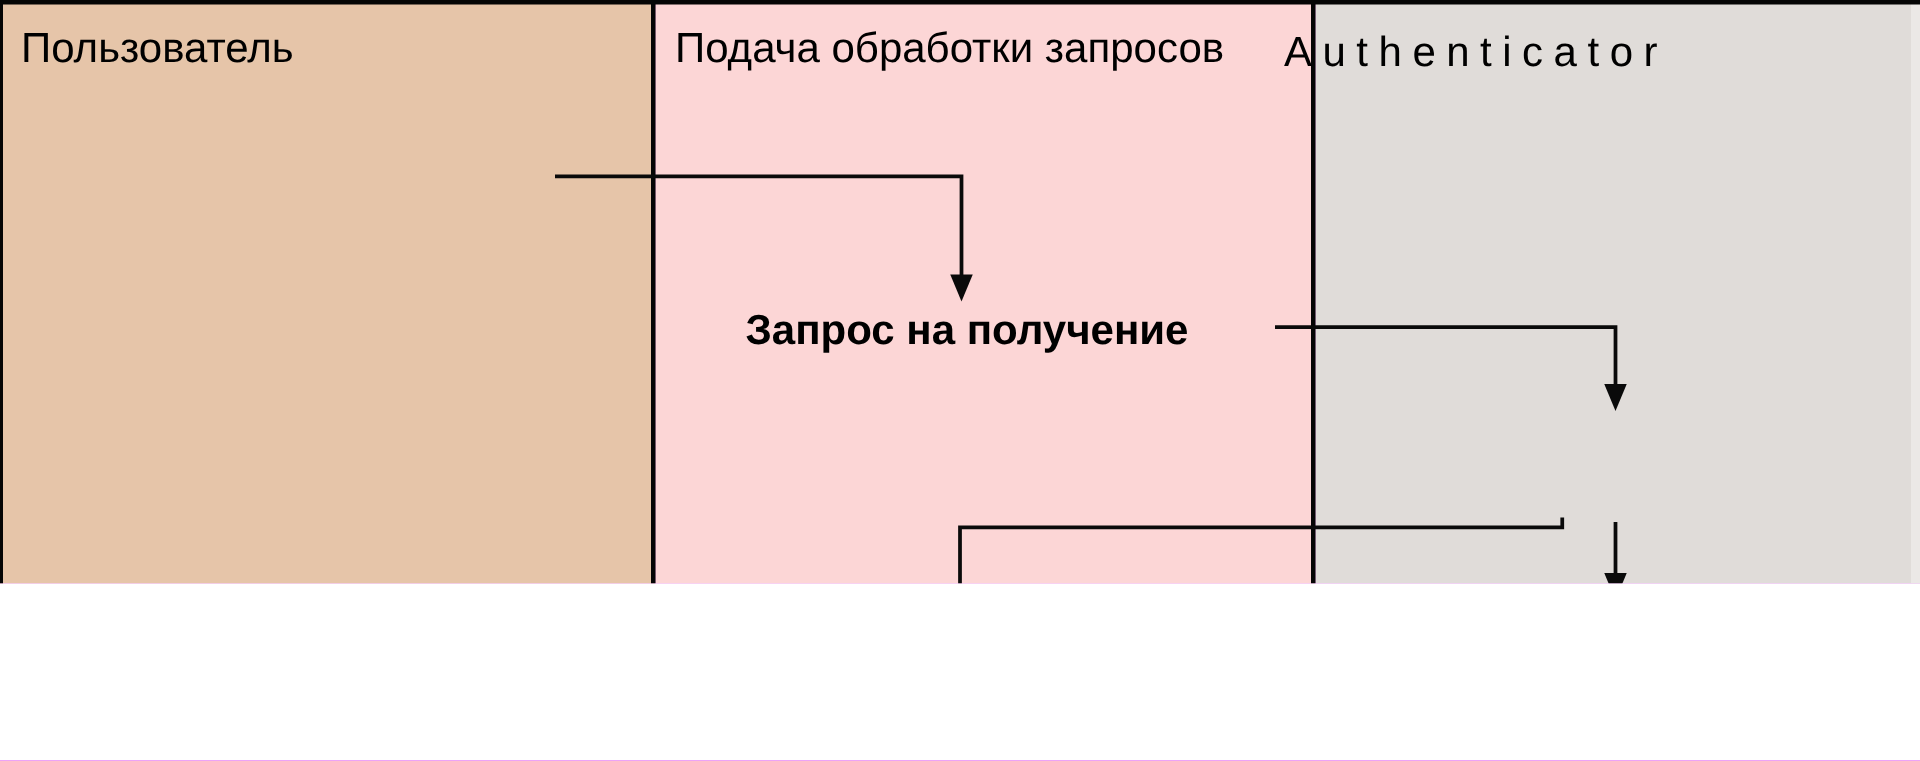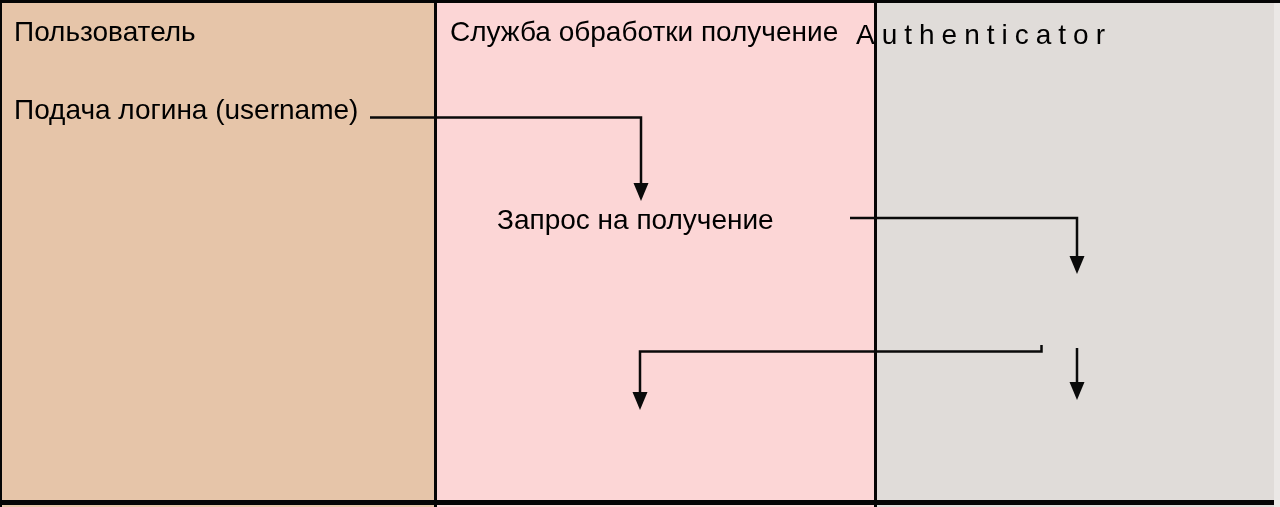--- a/index.html
+++ b/index.html
@@ -1,18 +1,18 @@
 <!DOCTYPE html>
 <html><head>
 <meta charset="utf-8">
 <style>
   html,body{margin:0;padding:0;background:#ffffff;}
   .stage{
     position:relative;
-    width:1280px;height:507px;
+    width:1280px;height:389px;
     overflow:hidden;
     font-family:"Liberation Sans","DejaVu Sans",sans-serif;
     color:#000;
     background:#d946ef;
   }
   .col-bg{position:absolute;top:0;height:507px;z-index:0;}
   .col1{left:0;width:437px;background:#e6c5a9;}
   .col2{left:437px;width:440px;background:#fcd6d6;}
   .col3{left:877px;width:403px;background:#e0dcd9;}
   .right-strip{position:absolute;left:1274px;top:0;width:6px;height:507px;background:#ebe8e6;z-index:1;}
@@ -25,21 +25,21 @@
   .edge-bottom{left:0;top:500px;width:1274px;height:5px;}
   .txt{
     position:absolute;z-index:4;
     font-size:28px;line-height:34px;white-space:nowrap;
   }
   .txt .line{display:block;}
   .hdr-user{left:14px;top:15px;}
   .hdr-service{left:450px;top:15px;}
   .hdr-auth{left:856px;top:18px;letter-spacing:7px;}
   .step-login{left:14px;top:93px;}
-  .step-request{left:497px;top:203px;}
+  .step-request{left:497px;top:203px;font-weight:bold;}
   .step-generate{left:926px;top:279px;}
   .step-save-public{left:464px;top:420px;}
   .step-save-private{left:901px;top:421px;line-height:32px;}
   .step-save-private .line2{padding-left:10px;}
   .arrows{position:absolute;left:0;top:0;z-index:3;pointer-events:none;}
 </style>
 </head>
 <body>
 
 <div class="stage">
@@ -49,26 +49,23 @@
   <div class="col-bg col3"></div>
   <div class="right-strip"></div>
 
   <div class="divider d1"></div>
   <div class="divider d2"></div>
   <div class="edge edge-top"></div>
   <div class="edge edge-left"></div>
   <div class="edge edge-bottom"></div>
 
   <div class="txt hdr-user">Пользователь</div>
-  <div class="txt hdr-service">Служба обработки получение</div>
+  <div class="txt hdr-service">Подача обработки запросов</div>
   <div class="txt hdr-auth">Authenticator</div>
 
-  <div class="txt step-login">
-    <span class="line">Подача логина (username)</span>
-  </div>
 
   <div class="txt step-request">
     <span class="line">Запрос на получение</span>
   </div>
 
 
 
   <div class="txt step-save-private">
   </div>
 

